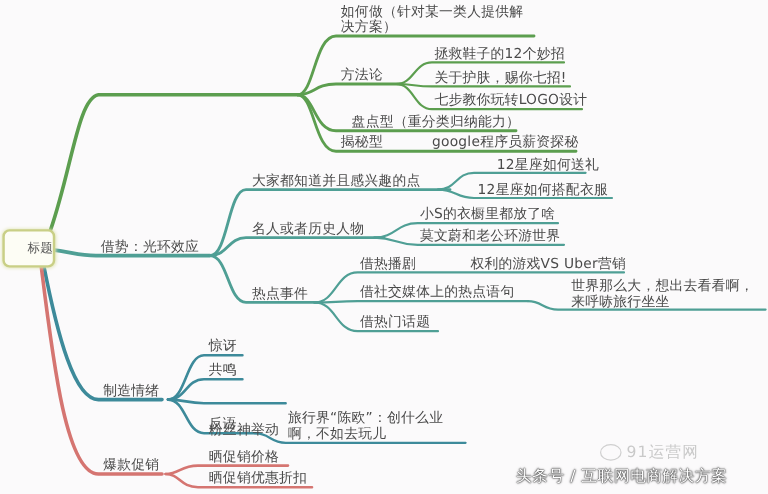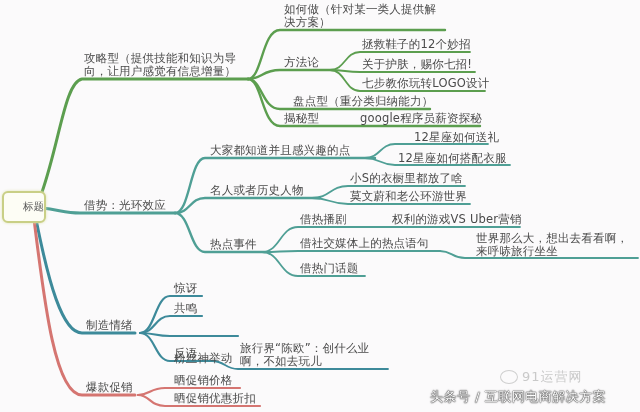--- a/index.html
+++ b/index.html
@@ -95,24 +95,20 @@
         <path d="M138,395 C150,395 150,388 165,388 L240,388" stroke-width="2.2"></path>
         <path d="M138,395 C150,395 150,406 165,406 L260,406" stroke-width="2.2"></path>
       </g>
     </g>
   </svg>
 
   <div class="root-node">
     <span>标题</span>
   </div>
 
-  <div class="lbl" style="left:84px; top:52px;">
-    <div>攻略型（提供技能和知识为导</div>
-    <div>向，让用户感觉有信息增量）</div>
-  </div>
   <div class="lbl" style="left:284px; top:3px;">
     <div>如何做（针对某一类人提供解</div>
     <div>决方案）</div>
   </div>
   <div class="lbl" style="left:284px; top:56px;">方法论</div>
   <div class="lbl" style="left:362px; top:38px;">拯救鞋子的12个妙招</div>
   <div class="lbl" style="left:362px; top:58px;">关于护肤，赐你七招!</div>
   <div class="lbl" style="left:362px; top:77px;">七步教你玩转LOGO设计</div>
   <div class="lbl" style="left:293px; top:95px;">盘点型（重分类归纳能力）</div>
   <div class="lbl" style="left:284px; top:112px;">揭秘型</div>

